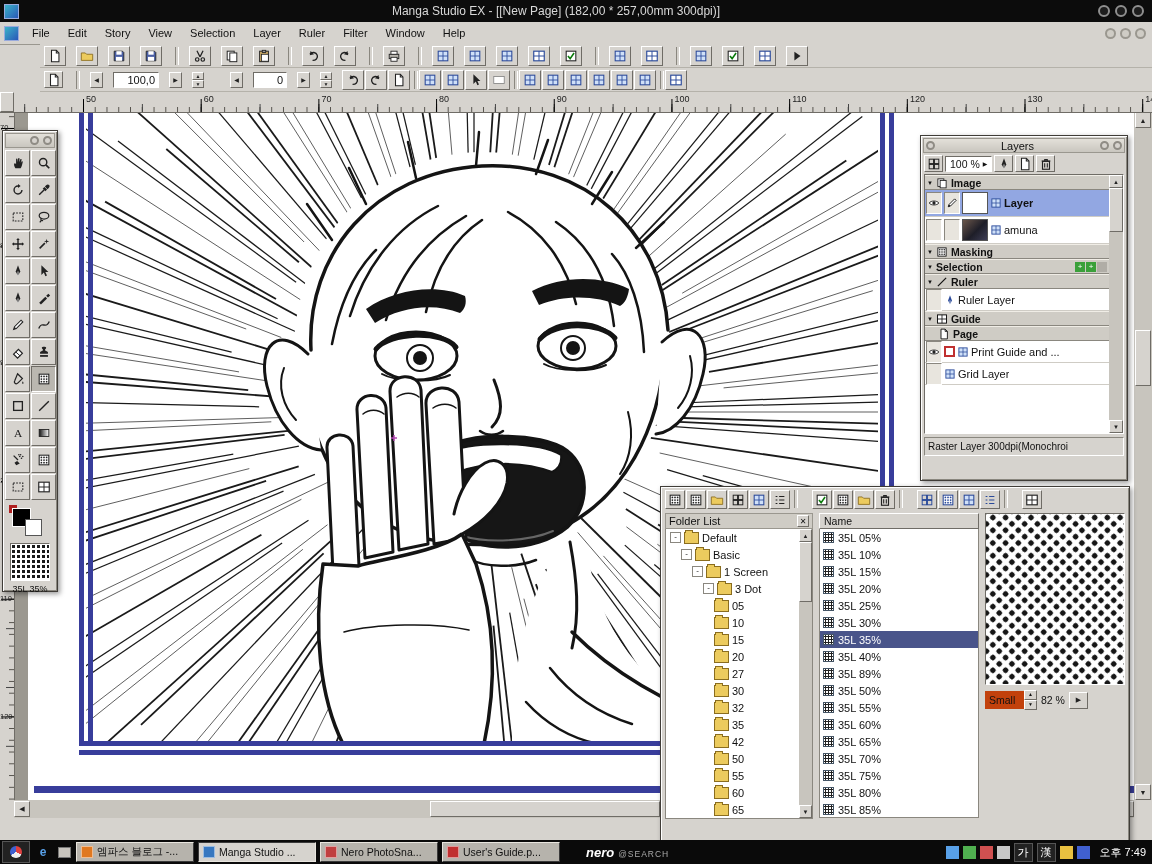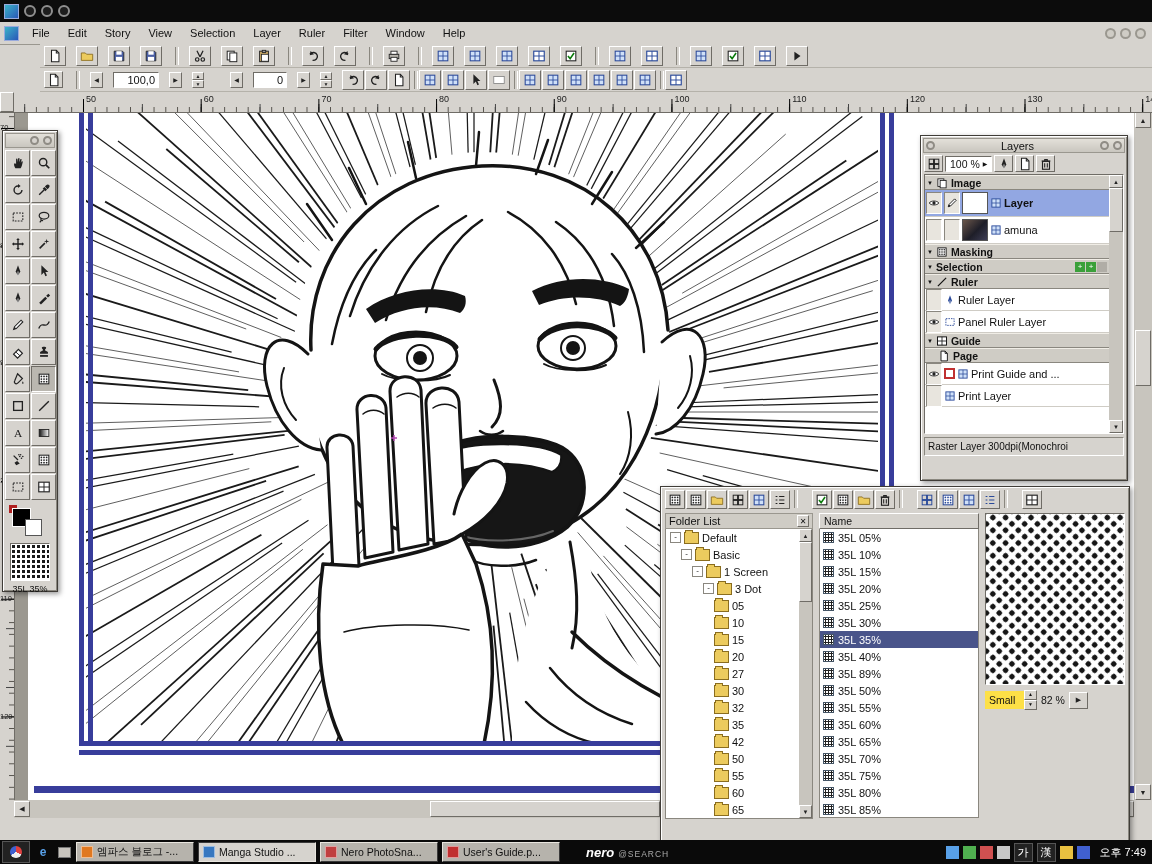--- a/index.html
+++ b/index.html
@@ -163,21 +163,21 @@
   .namelist{background:#fff;border:1px solid #8a877f;border-top:none;height:288px;overflow:hidden;}
   .trow{height:17px;display:flex;align-items:center;gap:4px;padding:0 3px;white-space:nowrap;}
   .trow.selected{background:#49548a;color:#fff;}
   .tone-ic{width:11px;height:11px;border:1px solid #456;box-sizing:border-box;flex:0 0 auto;
     background-color:#fff;background-image:radial-gradient(circle,#222 1px,transparent 1.4px);background-size:3px 3px;}
   .ppane{width:140px;}
   .pvbox{height:172px;overflow:hidden;position:relative;background:#fff;}
   .pvpat{position:absolute;left:-40%;top:-40%;width:180%;height:180%;transform:rotate(45deg);
     background-image:radial-gradient(circle,#161616 2.6px,transparent 3.1px);background-size:9px 9px;}
   .pvctl{display:flex;align-items:center;gap:4px;margin-top:6px;}
-  .combo{height:18px;display:flex;align-items:center;background:#fde047;padding-left:4px;font-size:10.5px;width:52px;box-sizing:border-box;}
+  .combo{height:18px;display:flex;align-items:center;background:#c2410c;padding-left:4px;font-size:10.5px;width:52px;box-sizing:border-box;}
   .combo .spin{margin-left:auto;width:13px;display:flex;flex-direction:column;}
   .combo .sp{height:8px;font-size:5px;line-height:7px;text-align:center;background:#d6d3ce;
     border-top:1px solid #fff;border-left:1px solid #fff;border-right:1px solid #6f6c66;border-bottom:1px solid #6f6c66;}
   .pvpct{font-size:10.5px;}
 </style>
 </head>
 <body>
 
 <svg width="0" height="0" style="position:absolute">
   <defs>
@@ -632,20 +632,21 @@
   </div>
   <div class="hsb abs">
     <span class="sbtn btn3d" style="left:0;top:1px">◀</span>
     <span class="thumbh btn3d" style="left:416px;width:230px"></span>
     <span class="sbtn btn3d" style="right:0;top:1px">▶</span>
   </div>
   <div class="hsb-corner abs"></div>
 
   <div class="titlebar abs">
     <span class="appicon"></span>
+    <span class="ttext">Manga Studio EX - [[New Page] (182,00 * 257,00mm 300dpi)]</span>
     <span class="rings">
       <span class="ring"></span>
       <span class="ring"></span>
       <span class="ring"></span>
     </span>
   </div>
 
   <div class="menubar abs">
     <span class="appicon" style="margin-right:4px"></span>
     <span style="display:flex">
@@ -1212,31 +1213,20 @@
             </svg>
             <b>Ruler</b>
           </div>
         <div class="lrow small">
           <span class="cell"></span>
           <svg class="ic12" viewBox="0 0 16 16" style="color:#2a4a9a">
               <use href="#sym-pen"></use>
             </svg>
           <span class="llab">Ruler Layer</span>
         </div>
-        <div class="lrow small">
-          <span class="cell">
-              <svg class="ic12" viewBox="0 0 16 16">
-                <use href="#sym-eye"></use>
-              </svg>
-            </span>
-          <svg class="ic12" viewBox="0 0 16 16" style="color:#2a4a9a">
-              <use href="#sym-rectsel"></use>
-            </svg>
-          <span class="llab">Panel Ruler Layer</span>
-        </div>
         <div class="lsec">
             <span class="tri">▼</span>
             <svg class="ic12" viewBox="0 0 16 16">
               <use href="#sym-panel"></use>
             </svg>
             <b>Guide</b>
           </div>
         <div class="lsec">
             <span style="width:8px"></span>
             <svg class="ic12" viewBox="0 0 16 16">
@@ -1254,21 +1244,21 @@
           <svg class="ic12" viewBox="0 0 16 16">
               <use href="#sym-grid"></use>
             </svg>
           <span class="llab">Print Guide and ...</span>
         </div>
         <div class="lrow small">
           <span class="cell"></span>
           <svg class="ic12" viewBox="0 0 16 16">
               <use href="#sym-grid"></use>
             </svg>
-          <span class="llab">Print Layer</span>
+          <span class="llab">Grid Layer</span>
         </div>
       </div>
       <div class="lscroll">
         <span class="sbtn btn3d" style="top:0;left:0">▲</span>
         <span class="btn3d" style="position:absolute;left:0;top:13px;width:14px;height:44px"></span>
         <span class="sbtn btn3d" style="bottom:0;left:0">▼</span>
       </div>
     </div>
     <div class="lstatus">Raster Layer 300dpi(Monochroi</div>
   </div>

